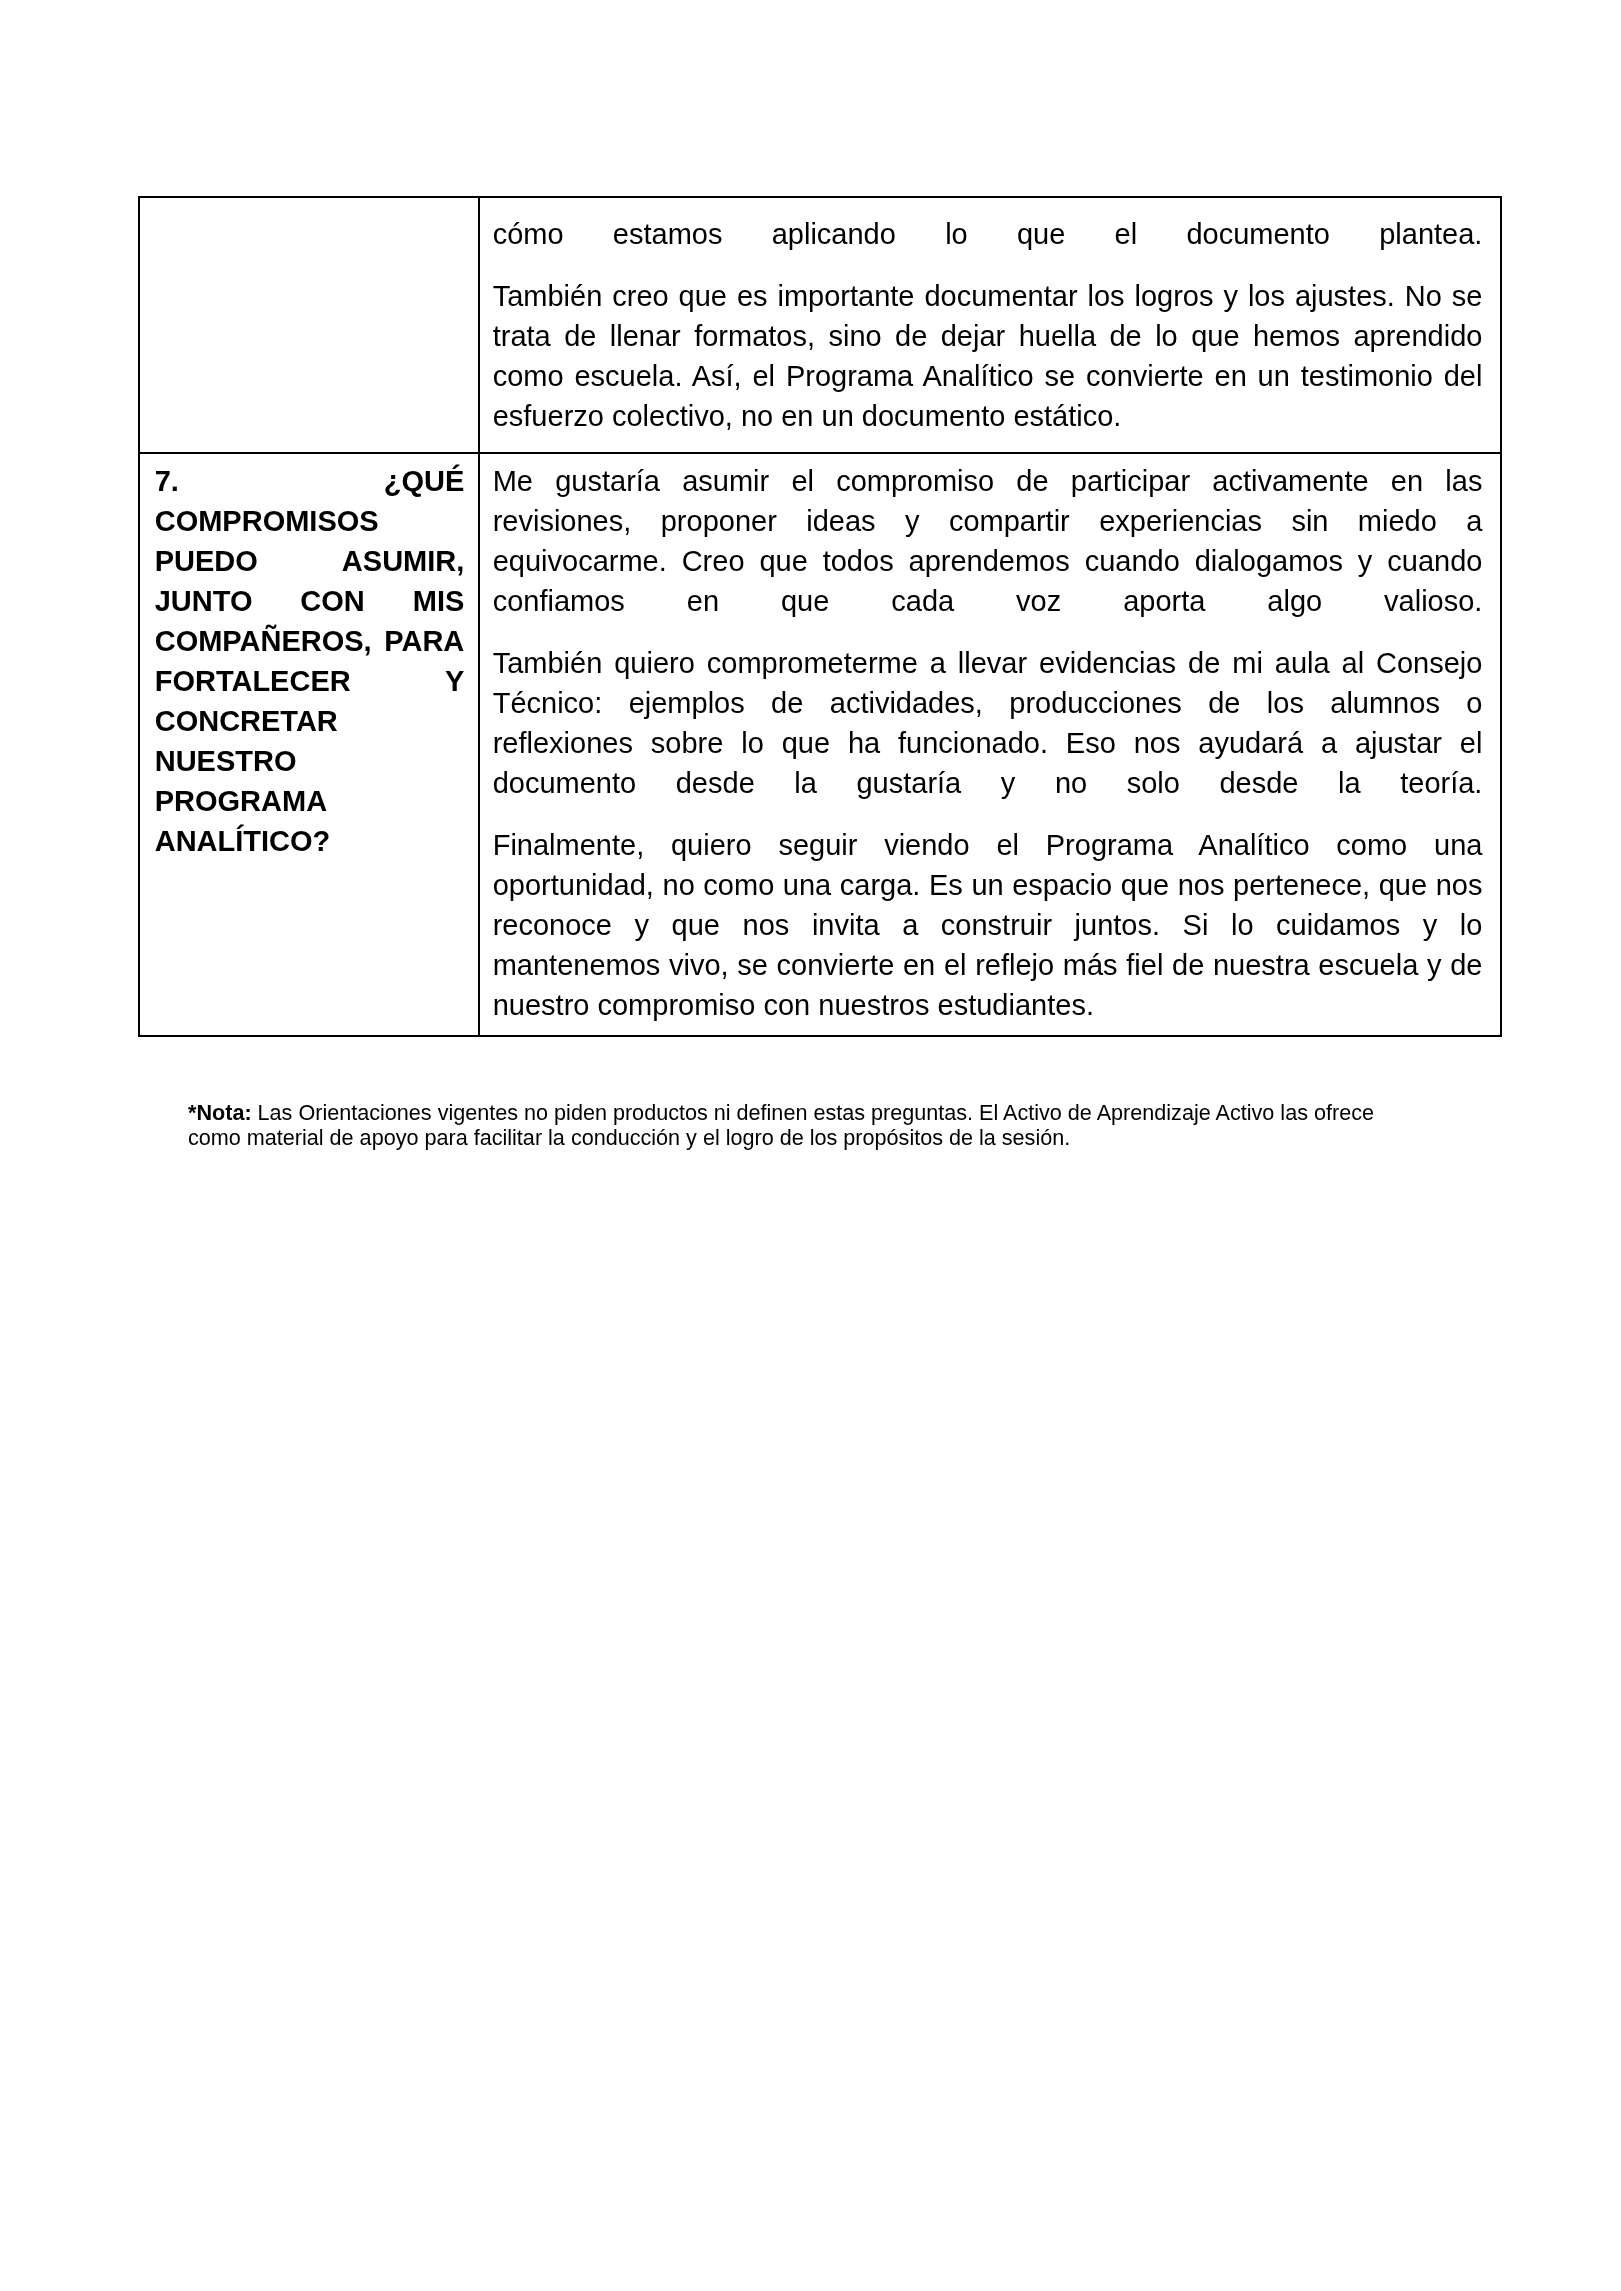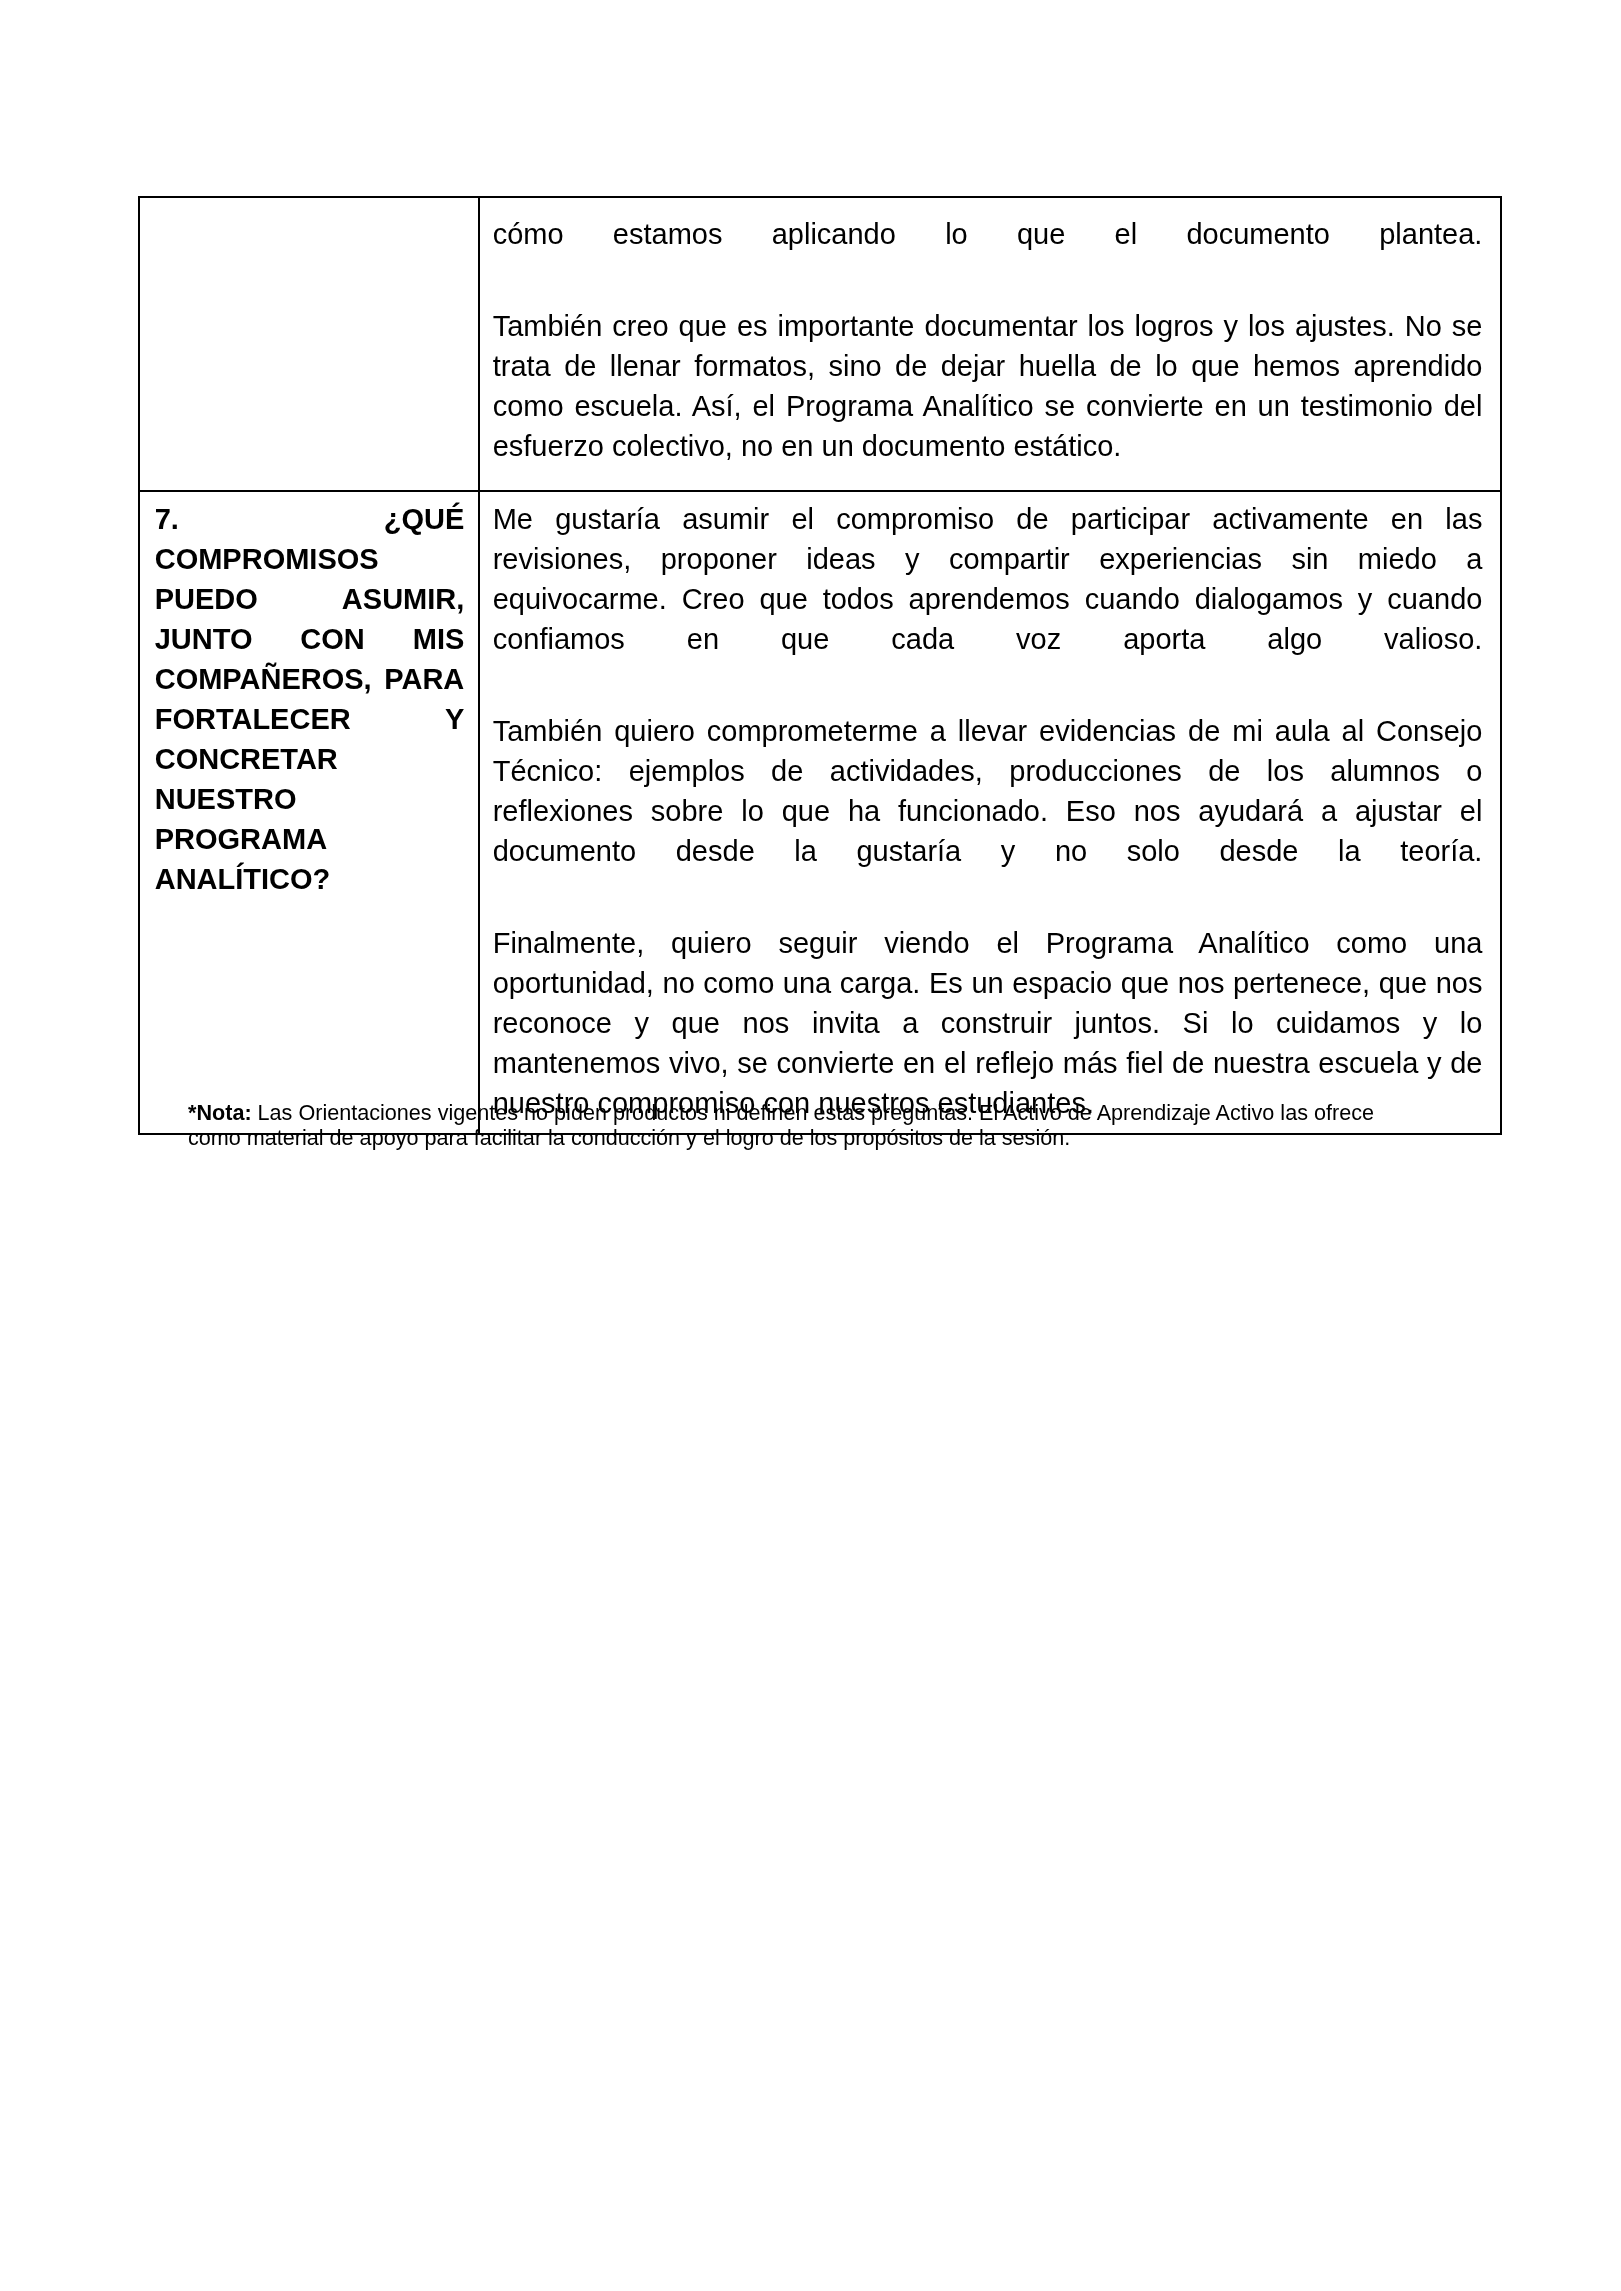--- a/index.html
+++ b/index.html
@@ -33,27 +33,27 @@
     width: 340px;
     padding: 7.8px 13.7px 9.8px 14.7px;
     font-weight: bold;
   }
   td.a-cell {
     width: 1022px;
     padding: 7.8px 17.6px 9.8px 12.7px;
   }
   tr.row-1 td {
     padding-top: 15.7px;
-    padding-bottom: 24px;
+    padding-bottom: 16px;
   }
   .doc-table p {
     margin: 0;
   }
   .doc-table p + p {
-    margin-top: 52px;
+    margin-top: 22px;
   }
   .jlast {
     text-align-last: justify;
   }
   .footnote {
     position: absolute;
     left: 188px;
     top: 1101px;
     width: 1220px;
     font-size: 21.6px;

